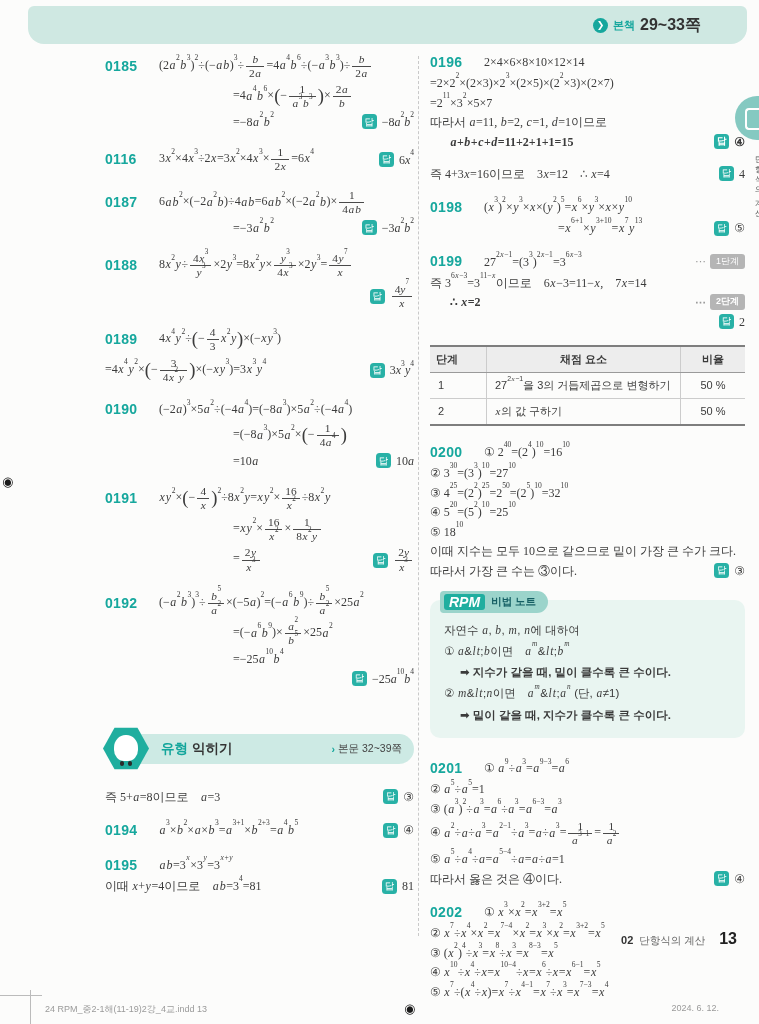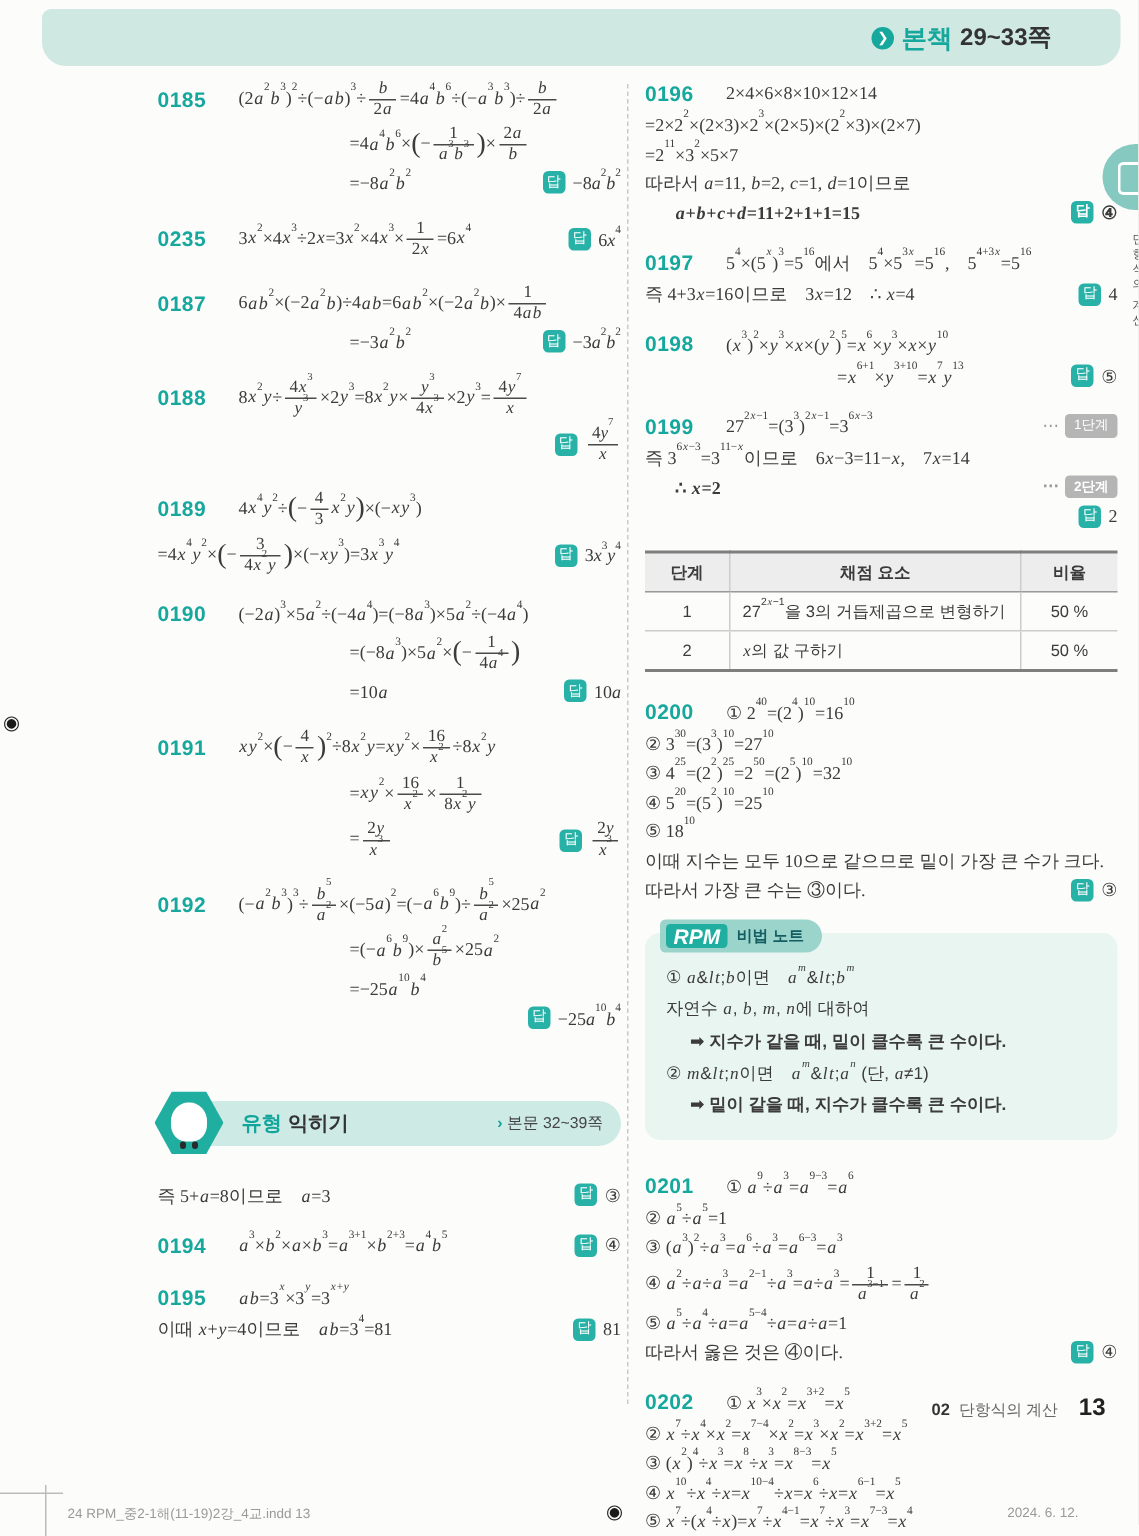--- a/index.html
+++ b/index.html
@@ -5,21 +5,21 @@
   html,body{margin:0;padding:0;background:#e8e8e6;}
   .page{position:relative;width:759px;height:1024px;background:#fcfcfb;overflow:hidden;
         font-family:"Liberation Sans","DejaVu Sans",sans-serif;color:#3b3b3b;}
 
   
   .header{position:absolute;left:28px;right:12px;top:6px;height:38px;background:#cfe8e2;
           border-radius:6px 6px 16px 16px;display:flex;align-items:center;justify-content:flex-end;
           padding-right:46px;gap:5px;box-sizing:border-box;}
   .header-chip{width:15px;height:15px;border-radius:50%;background:#16a79d;color:#fff;
                font-size:9px;display:flex;align-items:center;justify-content:center;font-weight:700;}
-  .back1{color:#16a79d;font-weight:700;font-size:17px;}
+  .back1{color:#16a79d;font-weight:700;font-size:11px;}
   .back2{color:#333;font-weight:700;font-size:16px;}
 
   
   .side-tab{position:absolute;right:0;top:96px;width:24px;height:44px;background:#85c9c1;
             border-radius:22px 0 0 22px;}
   .side-tab-glyph{position:absolute;right:-2px;top:12px;width:14px;height:18px;border:2.5px solid #fff;
             border-right:none;border-radius:4px 0 0 4px;}
   .side-text{position:absolute;right:-4px;top:150px;writing-mode:vertical-rl;font-size:8px;color:#555;
              letter-spacing:2px;width:12px;overflow:hidden;height:120px;}
 
@@ -59,21 +59,21 @@
   .step-dots{color:#999;font-size:11px;}
   .step-b{background:#b5b5b5;color:#fff;border-radius:3px;padding:1px 6px;font-size:9px;
           font-family:"Liberation Sans","DejaVu Sans",sans-serif;}
 
   
   .grade{width:100%;border-collapse:collapse;margin:8px 0 16px;font-size:11px;
          border-top:2px solid #7e7e7e;border-bottom:2px solid #7e7e7e;}
   .grade th{background:#ededed;border-bottom:1px solid #9a9a9a;padding:5px 6px;font-weight:700;text-align:center;}
   .grade td{padding:5px 8px;border-top:1px solid #ccc;}
   .grade th+th,.grade td+td{border-left:1px solid #ccc;}
-  .grade .c0{width:40px;text-align:center;}
+  .grade .c0{width:40px;text-align:left;}
   .grade .c2{width:48px;text-align:center;white-space:nowrap;}
 
   
   .note{position:relative;background:#e9f5f1;border-radius:10px;margin:20px 0 20px;
         padding:20px 14px 12px;}
   .note-tab{position:absolute;top:-9px;left:10px;display:inline-flex;align-items:center;gap:6px;
             background:#9bd4cb;border-radius:4px 12px 12px 4px;padding:3px 12px 3px 4px;}
   .note-rpm{background:#1fae9f;color:#fff;font-weight:700;font-style:italic;border-radius:3px;
             padding:0 5px;font-size:14px;}
   .note-rest{color:#145e63;font-weight:700;font-size:10.5px;}
@@ -149,21 +149,21 @@
         <div class="p-line eq">
           <span class="mx">=−8<i>a</i><sup>2</sup><i>b</i><sup>2</sup></span>
           <span class="ans">
             <span class="ans-b">답</span>
             <span class="ans-v">−8<i>a</i><sup>2</sup><i>b</i><sup>2</sup></span>
           </span>
         </div>
       </div>
       <div class="problem">
         <div class="p-line first">
-          <span class="p-num">0235</span>
+          <span class="p-num">0116</span>
           <span class="mx">3<i>x</i><sup>2</sup>×4<i>x</i><sup>3</sup>÷2<i>x</i>=3<i>x</i><sup>2</sup>×4<i>x</i><sup>3</sup>×<span class="frac">
               <span class="fn">1</span>
               <span class="fd">2<i>x</i></span>
             </span>=6<i>x</i><sup>4</sup></span>
           <span class="ans">
             <span class="ans-b">답</span>
             <span class="ans-v">6<i>x</i><sup>4</sup></span>
           </span>
         </div>
       </div>
@@ -373,24 +373,20 @@
         </div>
         <div class="p-line ind1">
           <span class="mx"><i>a</i>+<i>b</i>+<i>c</i>+<i>d</i>=11+2+1+1=15</span>
           <span class="ans">
             <span class="ans-b">답</span>
             <span class="ans-v">④</span>
           </span>
         </div>
       </div>
       <div class="problem">
-        <div class="p-line first">
-          <span class="p-num">0197</span>
-          <span class="mx">5<sup>4</sup>×(5<sup><i>x</i></sup>)<sup>3</sup>=5<sup>16</sup>에서  5<sup>4</sup>×5<sup>3<i>x</i></sup>=5<sup>16</sup>,  5<sup>4+3<i>x</i></sup>=5<sup>16</sup></span>
-        </div>
         <div class="p-line flush">
           <span class="mx">즉 4+3<i>x</i>=16이므로  3<i>x</i>=12  ∴ <i>x</i>=4</span>
           <span class="ans">
             <span class="ans-b">답</span>
             <span class="ans-v">4</span>
           </span>
         </div>
       </div>
       <div class="problem">
         <div class="p-line first">
@@ -478,22 +474,22 @@
             <span class="ans-b">답</span>
             <span class="ans-v">③</span>
           </span>
         </div>
       </div>
       <div class="note">
         <div class="note-tab">
           <span class="note-rpm">RPM</span>
           <span class="note-rest">비법 노트</span>
         </div>
+        <div class="note-line">자연수 <i>a</i>, <i>b</i>, <i>m</i>, <i>n</i>에 대하여</div>
         <div class="note-line">① <i>a</i>&amp;<i>l</i><i>t</i>;<i>b</i>이면  <i>a</i><sup><i>m</i></sup>&amp;<i>l</i><i>t</i>;<i>b</i><sup><i>m</i></sup></div>
-        <div class="note-line">자연수 <i>a</i>, <i>b</i>, <i>m</i>, <i>n</i>에 대하여</div>
         <div class="note-line ind1">➡ 지수가 같을 때, 밑이 클수록 큰 수이다.</div>
         <div class="note-line">② <i>m</i>&amp;<i>l</i><i>t</i>;<i>n</i>이면  <i>a</i><sup><i>m</i></sup>&amp;<i>l</i><i>t</i>;<i>a</i><sup><i>n</i></sup> (단, <i>a</i>≠1)</div>
         <div class="note-line ind1">➡ 밑이 같을 때, 지수가 클수록 큰 수이다.</div>
       </div>
       <div class="problem">
         <div class="p-line first">
           <span class="p-num">0201</span>
           <span class="mx">① <i>a</i><sup>9</sup>÷<i>a</i><sup>3</sup>=<i>a</i><sup>9−3</sup>=<i>a</i><sup>6</sup></span>
         </div>
         <div class="p-line flush">

